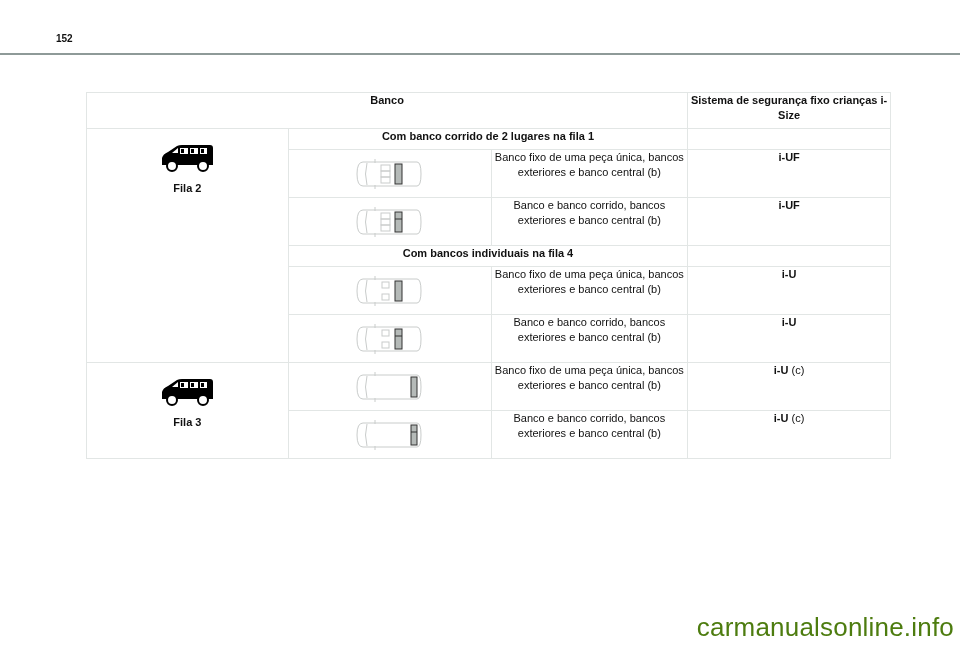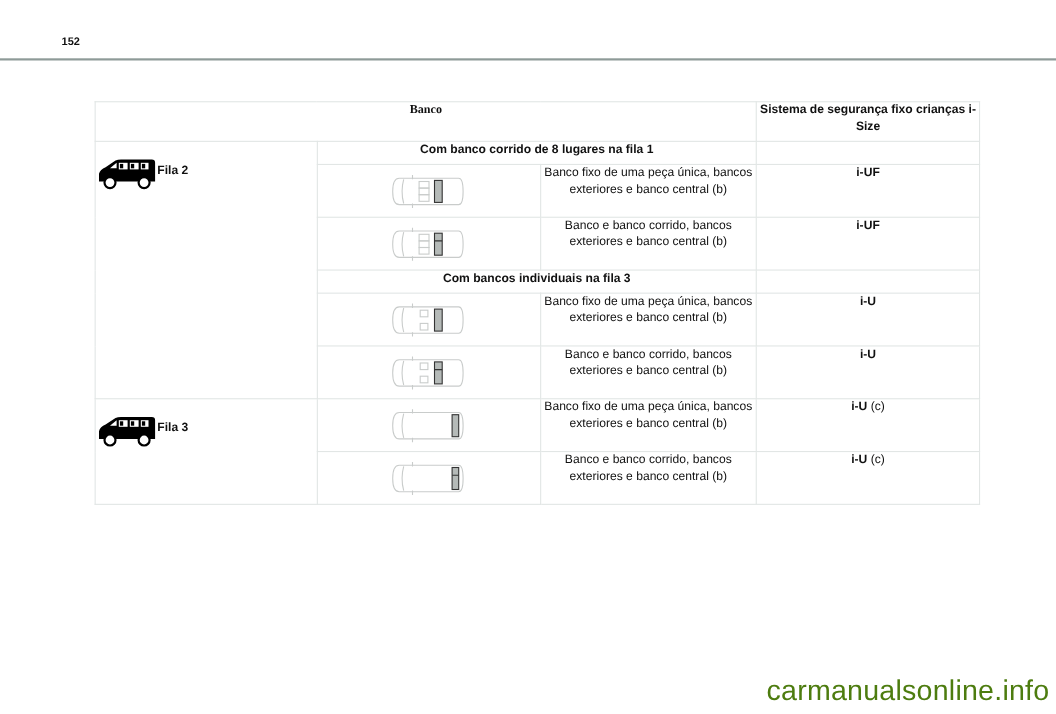--- a/index.html
+++ b/index.html
@@ -44,27 +44,28 @@
       border: 1px solid #e2e6e5;
       padding: 0;
       text-align: center;
       vertical-align: top;
     }
     th.head {
       font-weight: bold;
       padding-top: 3px;
       height: 35px;
     }
-    th.head.col-banco { vertical-align: top; font-family: Liberation Serif, serif; }
+    th.head.col-banco { vertical-align: top; }
     td.row-label {
       width: 199px;
       vertical-align: top;
     }
     .row-label-inner {
       display: flex;
+      flex-direction: column;
       align-items: center;
     }
     .row-label-text {
       font-weight: bold;
       margin-top: 8px;
     }
     td.subhead {
       font-weight: bold;
       height: 20px;
       padding-top: 3px;
@@ -123,21 +124,21 @@
             <circle cx="13" cy="23" r="5" fill="#fff" stroke="#000" stroke-width="2"></circle>
             <circle cx="44" cy="23" r="5" fill="#fff" stroke="#000" stroke-width="2"></circle>
             <rect x="22" y="6" width="3" height="4" fill="#000"></rect>
             <rect x="32" y="6" width="3" height="4" fill="#000"></rect>
             <rect x="42" y="6" width="3" height="4" fill="#000"></rect>
           </svg>
         </span>
         <span class="row-label-text">Fila 2</span>
       </div>
     </td>
-    <td class="subhead" colspan="2">Com banco corrido de 8 lugares na fila 1</td>
+    <td class="subhead" colspan="2">Com banco corrido de 2 lugares na fila 1</td>
     <td class="sys-cell"></td>
   </tr>
 
   <tr class="r-tall">
     <td class="icon-cell van-top">
       <svg width="70" height="32" viewBox="0 0 70 32">
         <path d="M8 4 Q2 4 2 16 Q2 28 8 28 L62 28 Q66 28 66 16 Q66 4 62 4 Z" fill="none" stroke="#c9cccb" stroke-width="1"></path>
         <path d="M12 5 Q9 16 12 27" fill="none" stroke="#c9cccb" stroke-width="1"></path>
         <line x1="20" y1="1" x2="20" y2="5" stroke="#c9cccb"></line>
         <line x1="20" y1="27" x2="20" y2="31" stroke="#c9cccb"></line>
@@ -163,21 +164,21 @@
         <rect x="26" y="19" width="9" height="6" fill="none" stroke="#c9cccb"></rect>
         <rect x="40" y="6" width="7" height="20" fill="#b5bab8" stroke="#333" stroke-width="1"></rect>
         <line x1="40" y1="13" x2="47" y2="13" stroke="#333"></line>
       </svg>
     </td>
     <td class="desc-cell">Banco e banco corrido, bancos exteriores e banco central (b)</td>
     <td class="sys-cell"><span class="bold">i-UF</span></td>
   </tr>
 
   <tr>
-    <td class="subhead" colspan="2">Com bancos individuais na fila 3</td>
+    <td class="subhead" colspan="2">Com bancos individuais na fila 4</td>
     <td class="sys-cell"></td>
   </tr>
 
   <tr class="r-tall">
     <td class="icon-cell van-top">
       <svg width="70" height="32" viewBox="0 0 70 32">
         <path d="M8 4 Q2 4 2 16 Q2 28 8 28 L62 28 Q66 28 66 16 Q66 4 62 4 Z" fill="none" stroke="#c9cccb" stroke-width="1"></path>
         <path d="M12 5 Q9 16 12 27" fill="none" stroke="#c9cccb" stroke-width="1"></path>
         <line x1="20" y1="1" x2="20" y2="5" stroke="#c9cccb"></line>
         <line x1="20" y1="27" x2="20" y2="31" stroke="#c9cccb"></line>

